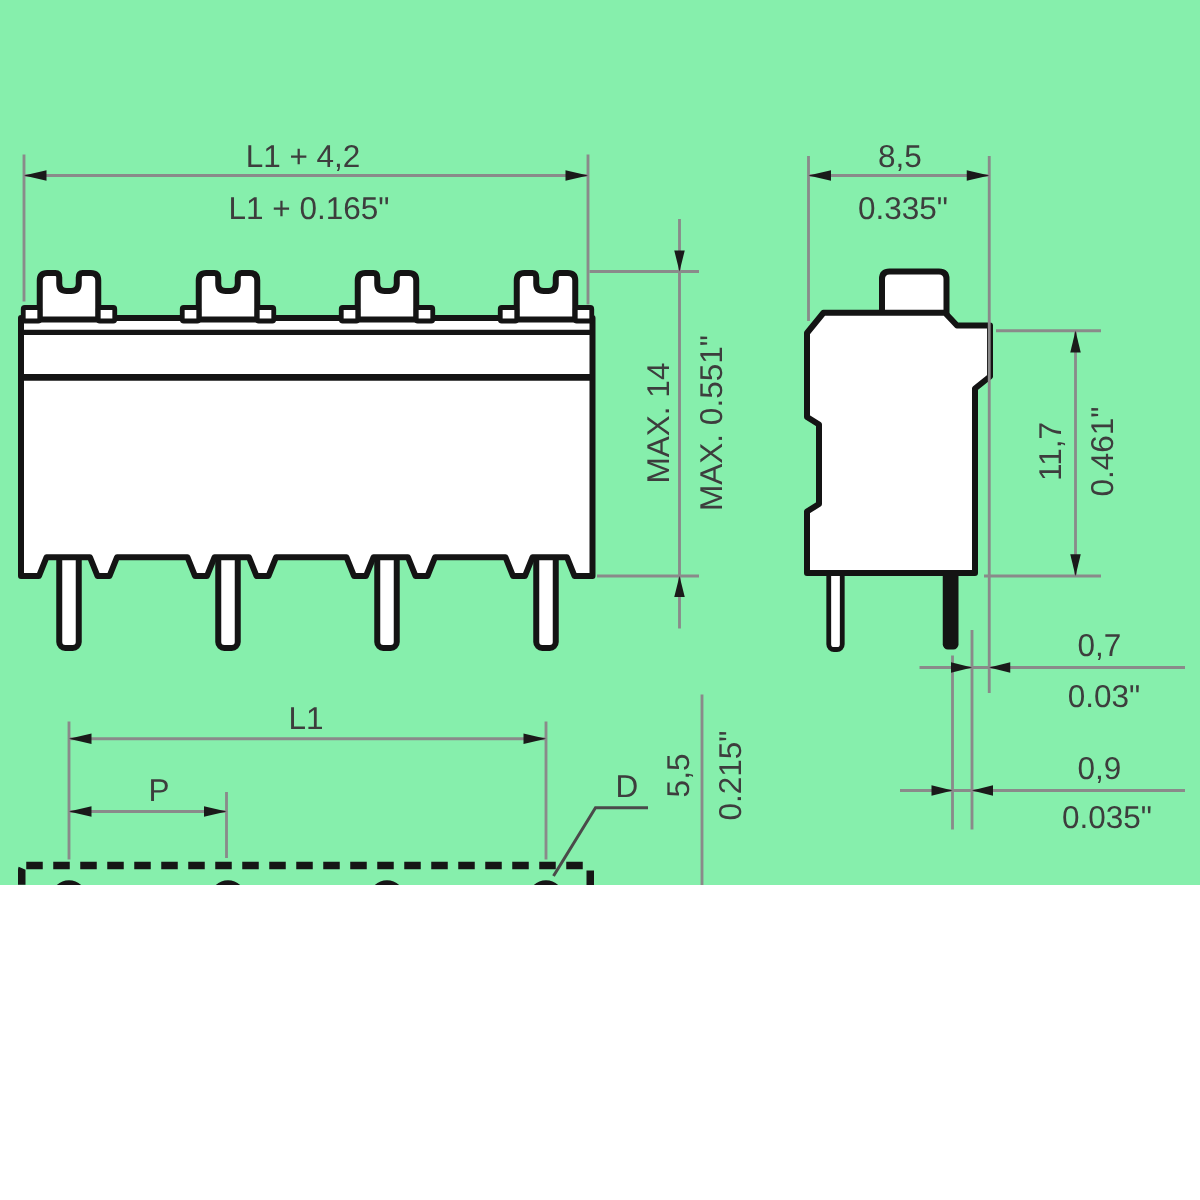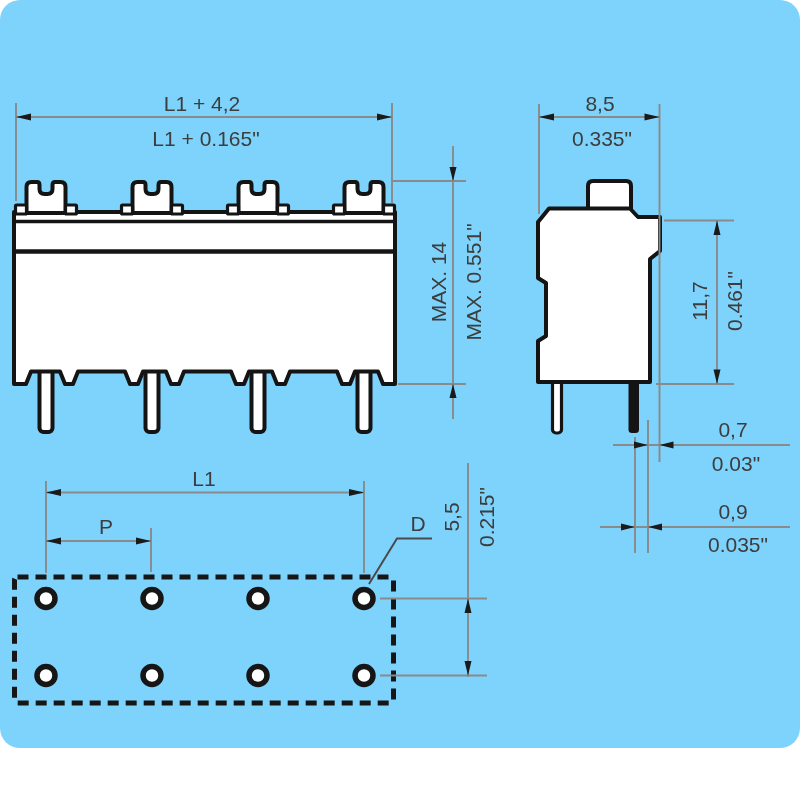--- a/index.html
+++ b/index.html
@@ -1,16 +1,16 @@
 <!DOCTYPE html>
 <html><head>
 <meta charset="utf-8">
 <style>
   html,body{margin:0;padding:0;background:#ffffff;}
-  .page{width:800px;height:748px;background:#7dd3fc;position:relative;overflow:hidden;border-radius:20px;}
+  .page{width:800px;height:590px;background:#86efac;position:relative;overflow:hidden;}
   svg{display:block;}
   text{font-family:"Liberation Sans", sans-serif;font-size:21px;fill:#3d3d3d;}
   .outline{fill:#ffffff;stroke:#141414;stroke-width:4;stroke-linejoin:round;stroke-linecap:round;}
   .outline-thin{fill:#ffffff;stroke:#141414;stroke-width:3.2;stroke-linejoin:round;}
   .solid{fill:#141414;stroke:none;}
   .dim{stroke:#8a8a8a;stroke-width:1.9;fill:none;}
   .leader{stroke:#4a4a4a;stroke-width:2;fill:none;}
   .arrow{fill:#1a1a1a;stroke:none;}
   .dashbox{fill:none;stroke:#161616;stroke-width:5;stroke-dasharray:11 7;}
   .hole{fill:#ffffff;stroke:#161616;stroke-width:5.5;}

